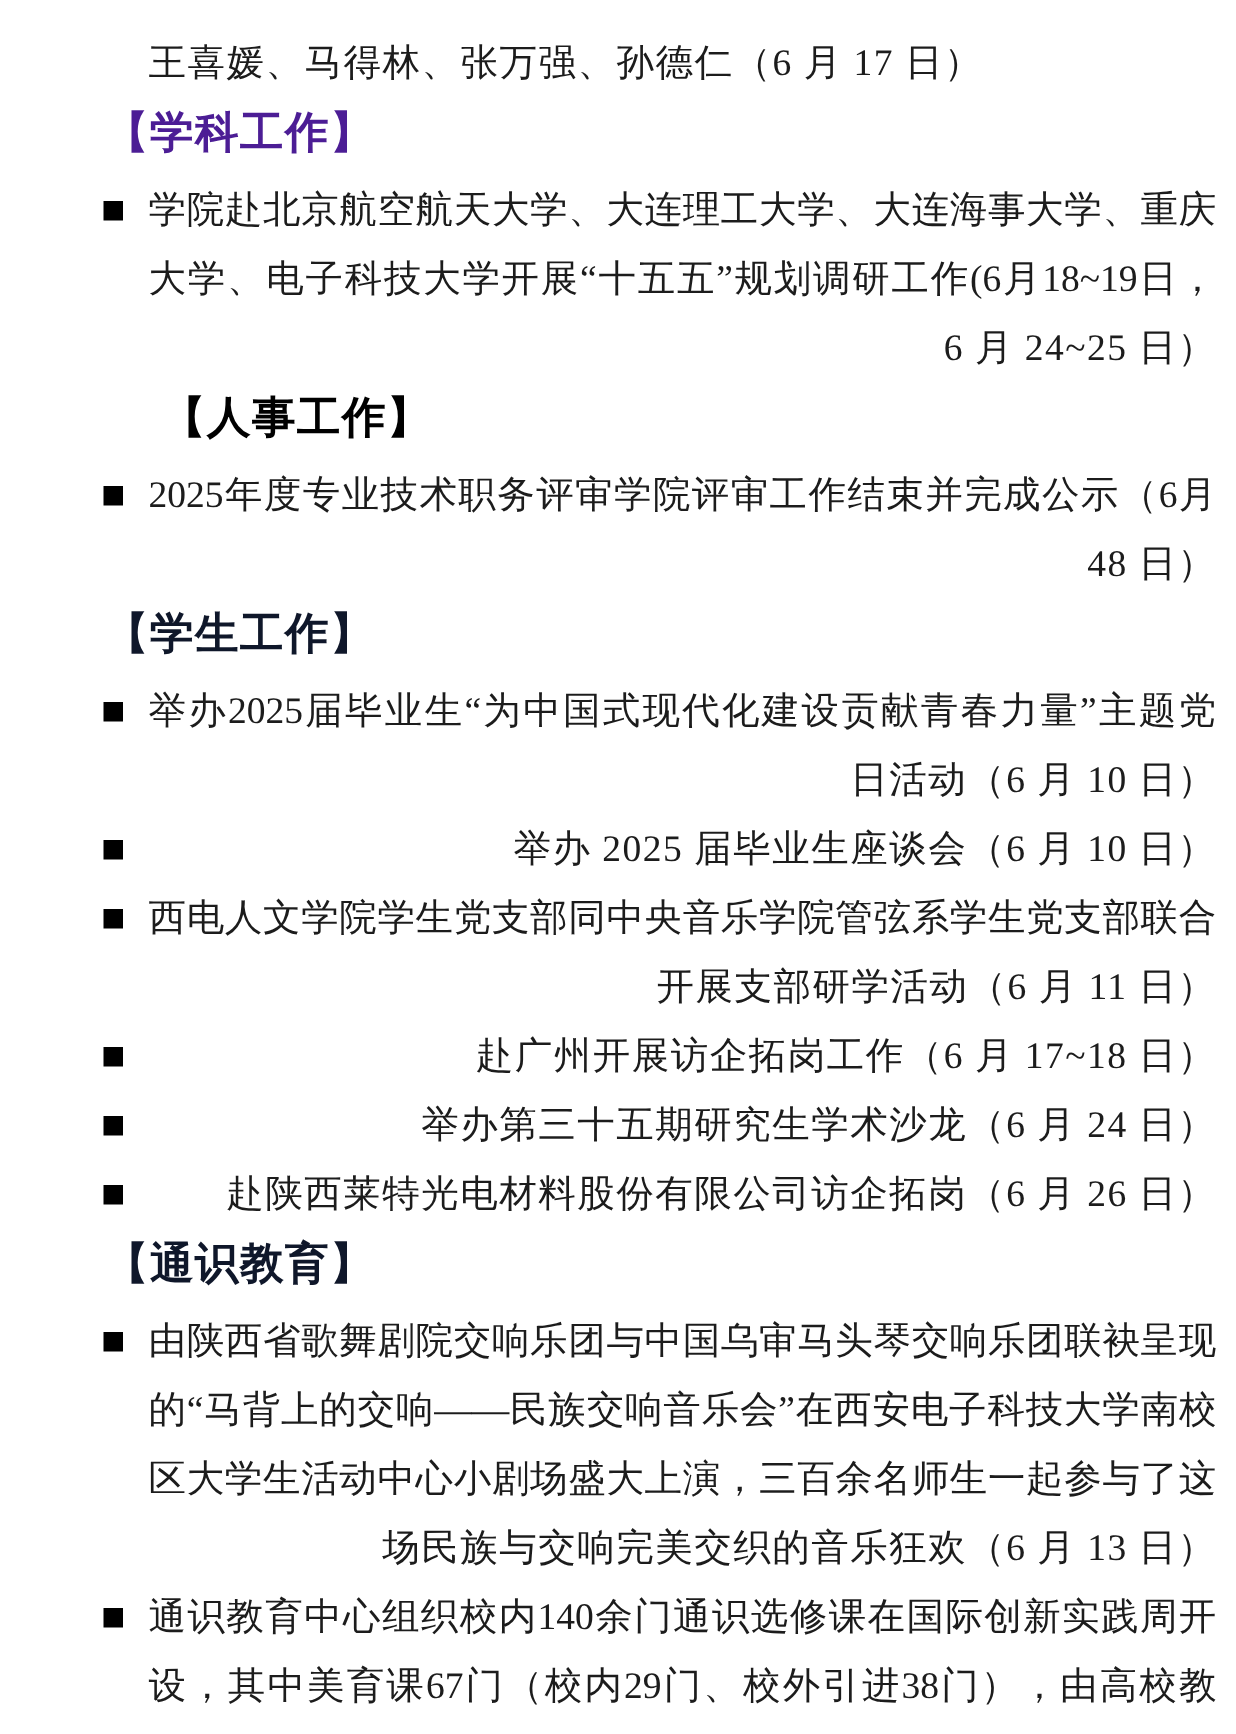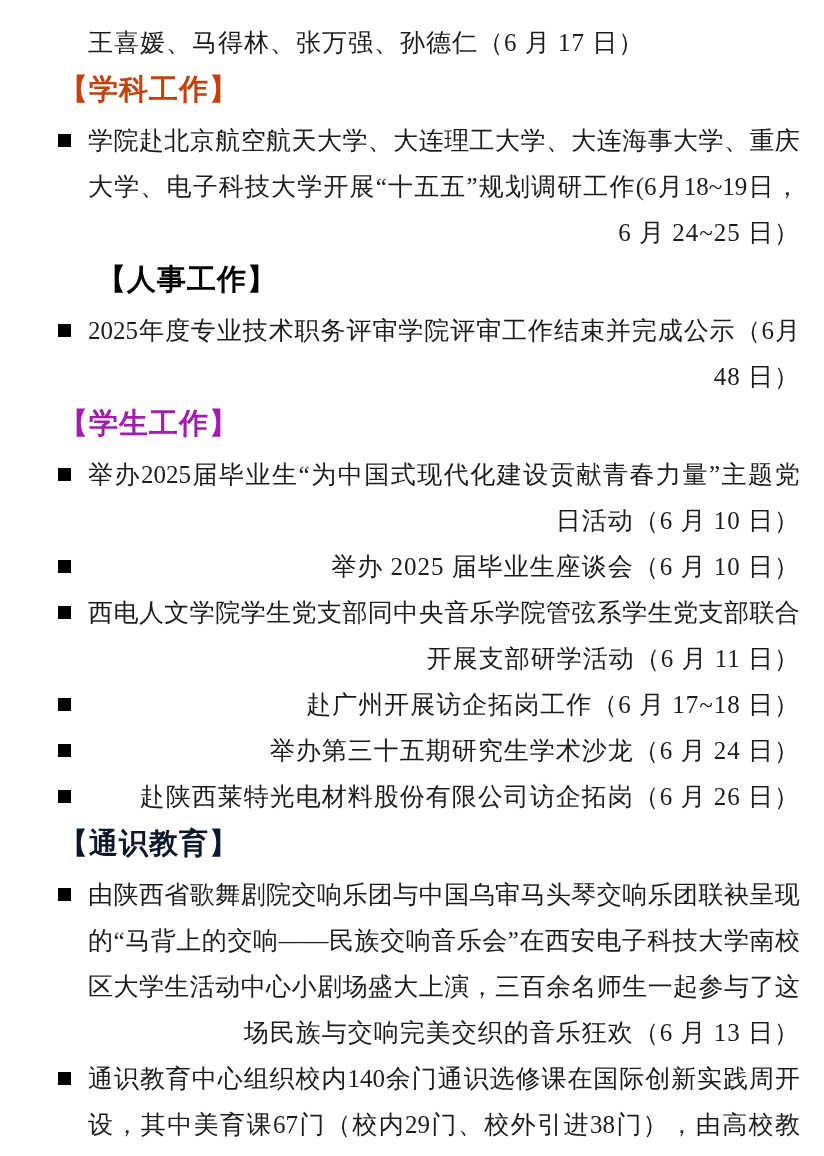--- a/index.html
+++ b/index.html
@@ -11,21 +11,21 @@
     position: relative;
     width: 824px;
     height: 1156px;
     background: #ffffff;
     overflow: hidden;
     font-family: "Liberation Serif", "DejaVu Serif", serif;
     color: #1c1c1c;
   }
   .content {
     position: absolute;
-    left: 57px;
+    left: 68px;
     top: 20px;
     width: 743px;
   }
   .intro {
     margin-left: 31px;
     font-size: 25px;
     line-height: 46px;
     letter-spacing: 1px;
     white-space: nowrap;
   }
@@ -70,21 +70,21 @@
     text-align: right;
   }
 </style>
 </head>
 <body>
 
 <div class="page" style="background: rgb(255, 255, 255); color: rgb(28, 28, 28);">
   <div class="content">
     <div class="intro">王喜媛、马得林、张万强、孙德仁（6 月 17 日）</div>
     <div id="sections-root">
-        <div class="heading" style="color: #c2410c;">【学科工作】</div>
+        <div class="heading" style="color: #4c1d95;">【学科工作】</div>
         <div class="item">
           <div class="bullet" style="background: rgb(0, 0, 0);"></div>
           <div class="line just">
             <span>学</span>
             <span>院</span>
             <span>赴</span>
             <span>北</span>
             <span>京</span>
             <span>航</span>
             <span>空</span>
@@ -168,21 +168,21 @@
             <span>完</span>
             <span>成</span>
             <span>公</span>
             <span>示</span>
             <span>（</span>
             <span>6</span>
             <span>月</span>
           </div>
           <div class="line last">48 日）</div>
         </div>
-        <div class="heading" style="color: #a21caf;">【学生工作】</div>
+        <div class="heading" style="color: #0f172a;">【学生工作】</div>
         <div class="item">
           <div class="bullet" style="background: rgb(0, 0, 0);"></div>
           <div class="line just">
             <span>举</span>
             <span>办</span>
             <span>2025</span>
             <span>届</span>
             <span>毕</span>
             <span>业</span>
             <span>生</span>

